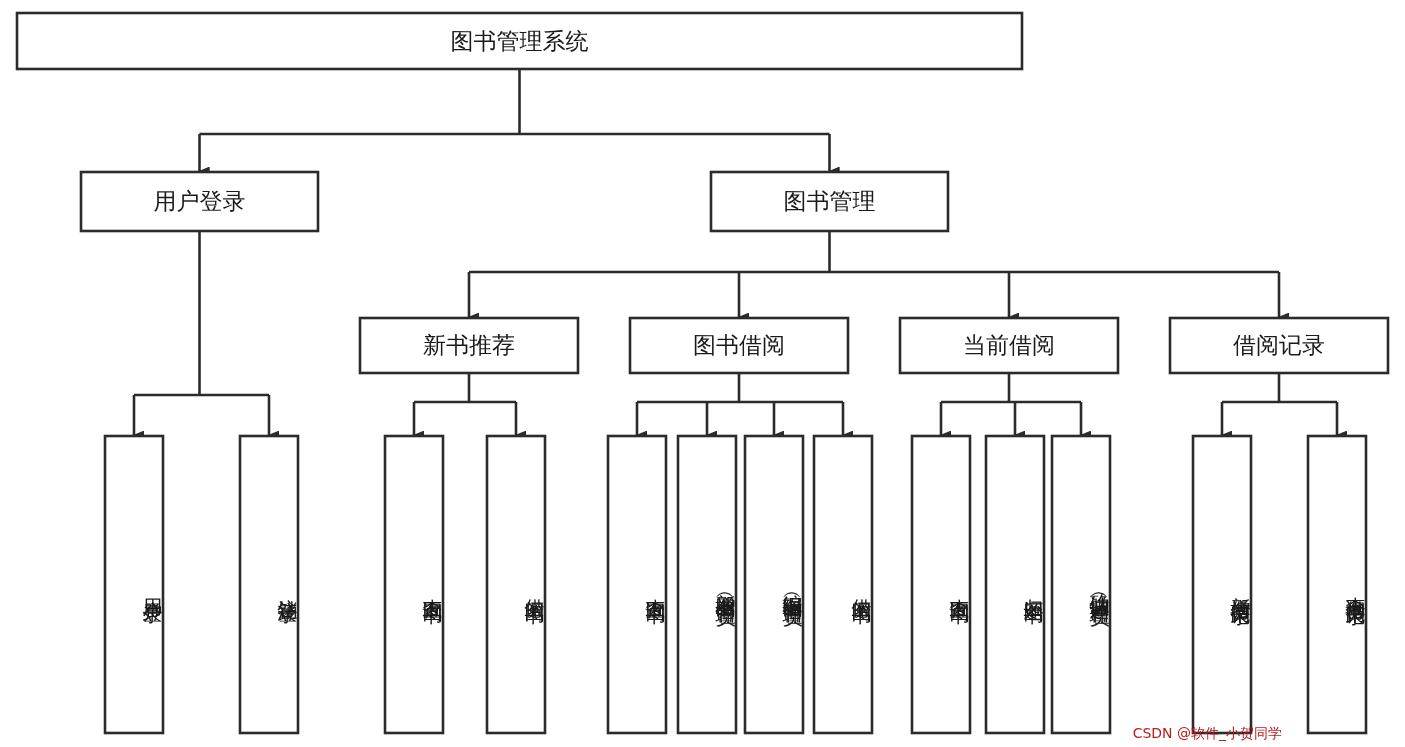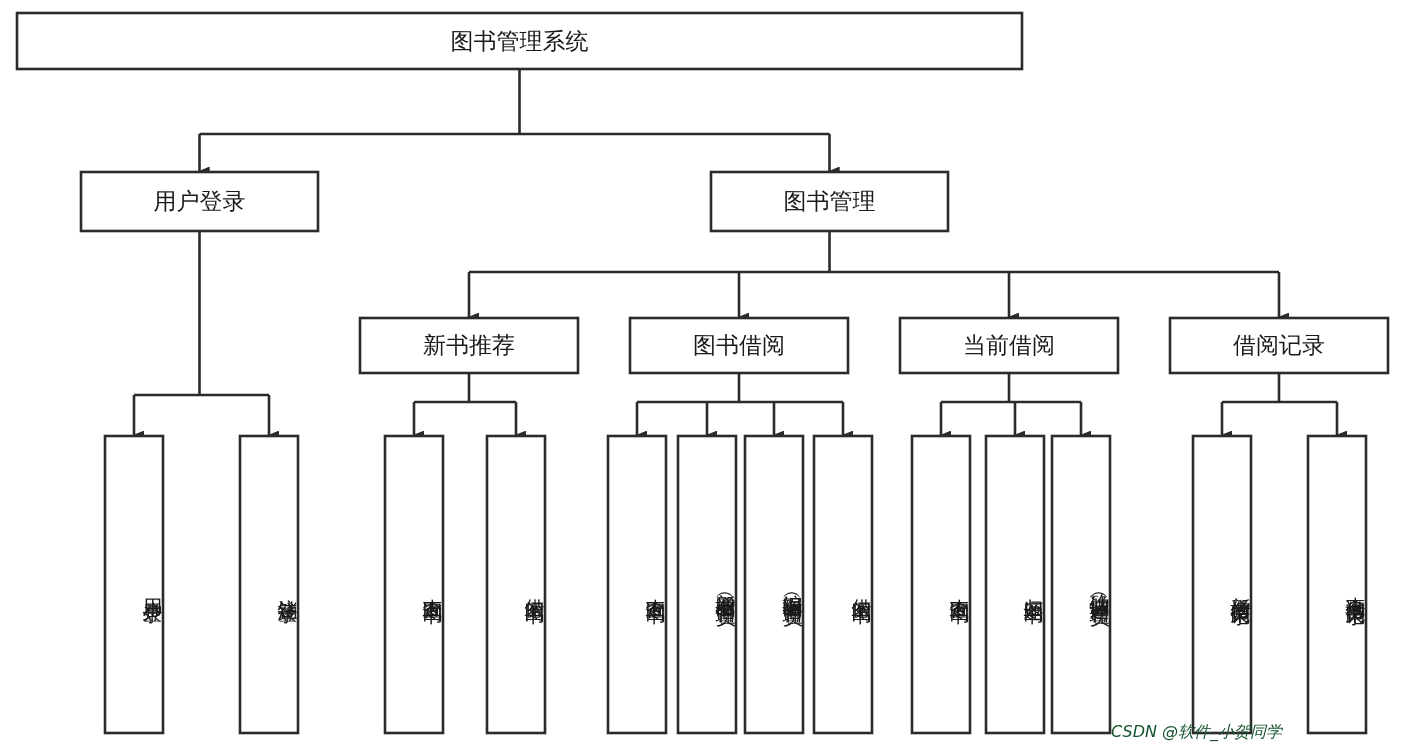--- a/index.html
+++ b/index.html
@@ -26,21 +26,21 @@
     text-orientation:upright;
     letter-spacing:2px;
     line-height:1;
     display:flex;align-items:flex-start;justify-content:center;
     white-space:nowrap;
     pointer-events:none;
   }
   .watermark{
     position:absolute;right:8px;bottom:4px;
     font-family:"DejaVu Sans","Liberation Sans",sans-serif;
-    font-size:16px;color:#14532d;white-space:nowrap;font-style:italic;
+    font-size:14px;color:#b91c1c;white-space:nowrap;
   }
 </style>
 </head>
 <body>
 
 <div id="diagram-root">
 
   <svg id="flow" viewBox="0 0 1405 747">
     <defs>
       <marker id="arrowhead" markerWidth="9" markerHeight="11" refX="4.5" refY="10.2" orient="auto" markerUnits="userSpaceOnUse">

